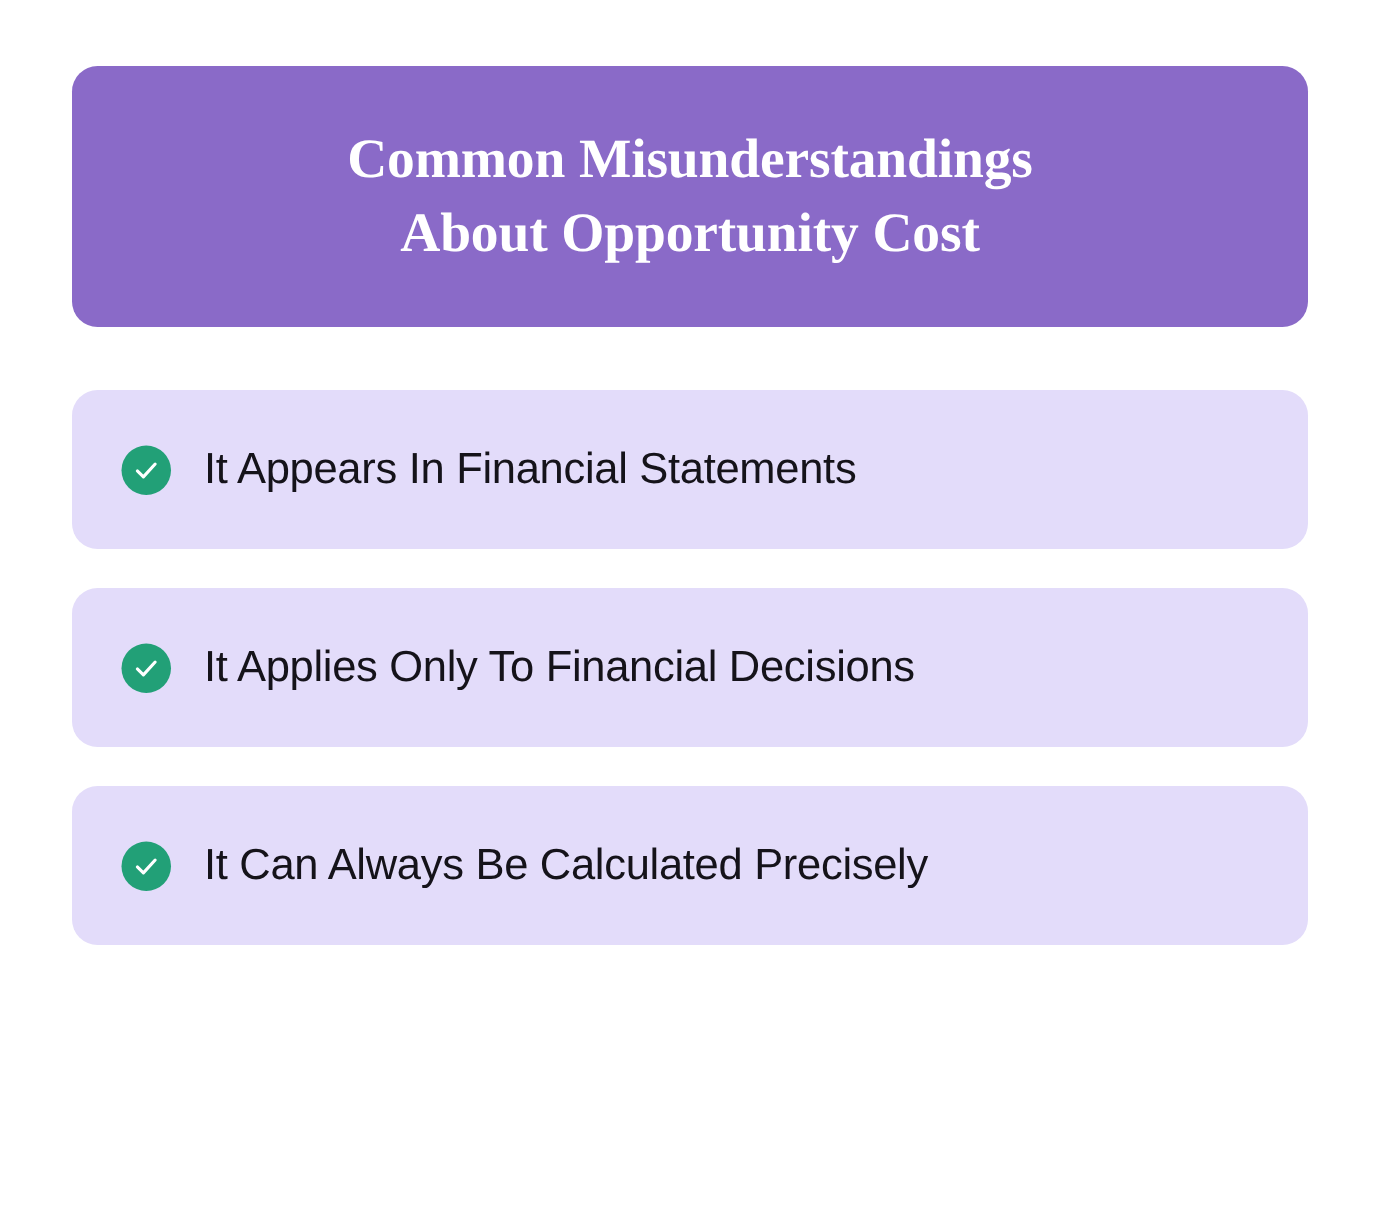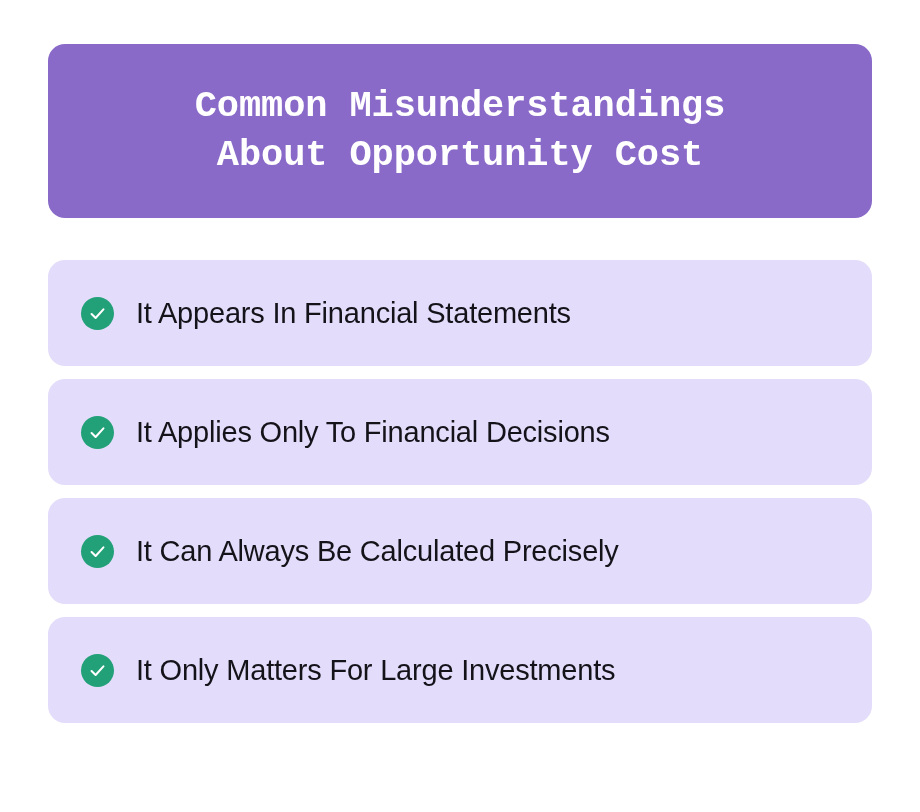--- a/index.html
+++ b/index.html
@@ -36,38 +36,38 @@
     display: flex;
     align-items: center;
     justify-content: center;
     box-sizing: border-box;
     padding: 0 40px;
   }
 
   .header-title {
     margin: 0;
     color: #ffffff;
-    font-family: Liberation Mono, monospace;
+    font-family: Liberation Serif, serif;
     font-size: 37px;
     font-weight: 700;
     line-height: 1.33;
     letter-spacing: -0.1px;
     text-align: center;
     white-space: pre-line;
   }
 
   
   .items-list {
     position: absolute;
     left: 48px;
     top: 260px;
     width: 824px;
     display: flex;
     flex-direction: column;
-    gap: 13px;
+    gap: 26px;
     margin: 0;
     padding: 0;
     list-style: none;
   }
 
   .item-row {
     position: relative;
     width: 824px;
     height: 106px;
     background: #e3dcfa;
@@ -138,24 +138,16 @@
 
     <li class="item-row">
       <span class="check-badge">
         <svg viewBox="0 0 24 24" fill="none" xmlns="http://www.w3.org/2000/svg" aria-hidden="true">
           <path d="M4.5 12.6 L9.6 17.6 L19.5 6.8" stroke="#FFFFFF" stroke-width="2.6" stroke-linecap="round" stroke-linejoin="round"></path>
         </svg>
       </span>
       <span class="item-label">It Can Always Be Calculated Precisely</span>
     </li>
 
-    <li class="item-row">
-      <span class="check-badge">
-        <svg viewBox="0 0 24 24" fill="none" xmlns="http://www.w3.org/2000/svg" aria-hidden="true">
-          <path d="M4.5 12.6 L9.6 17.6 L19.5 6.8" stroke="#FFFFFF" stroke-width="2.6" stroke-linecap="round" stroke-linejoin="round"></path>
-        </svg>
-      </span>
-      <span class="item-label">It Only Matters For Large Investments</span>
-    </li>
 
   </ul>
 
 </div>
 
 </body></html>

